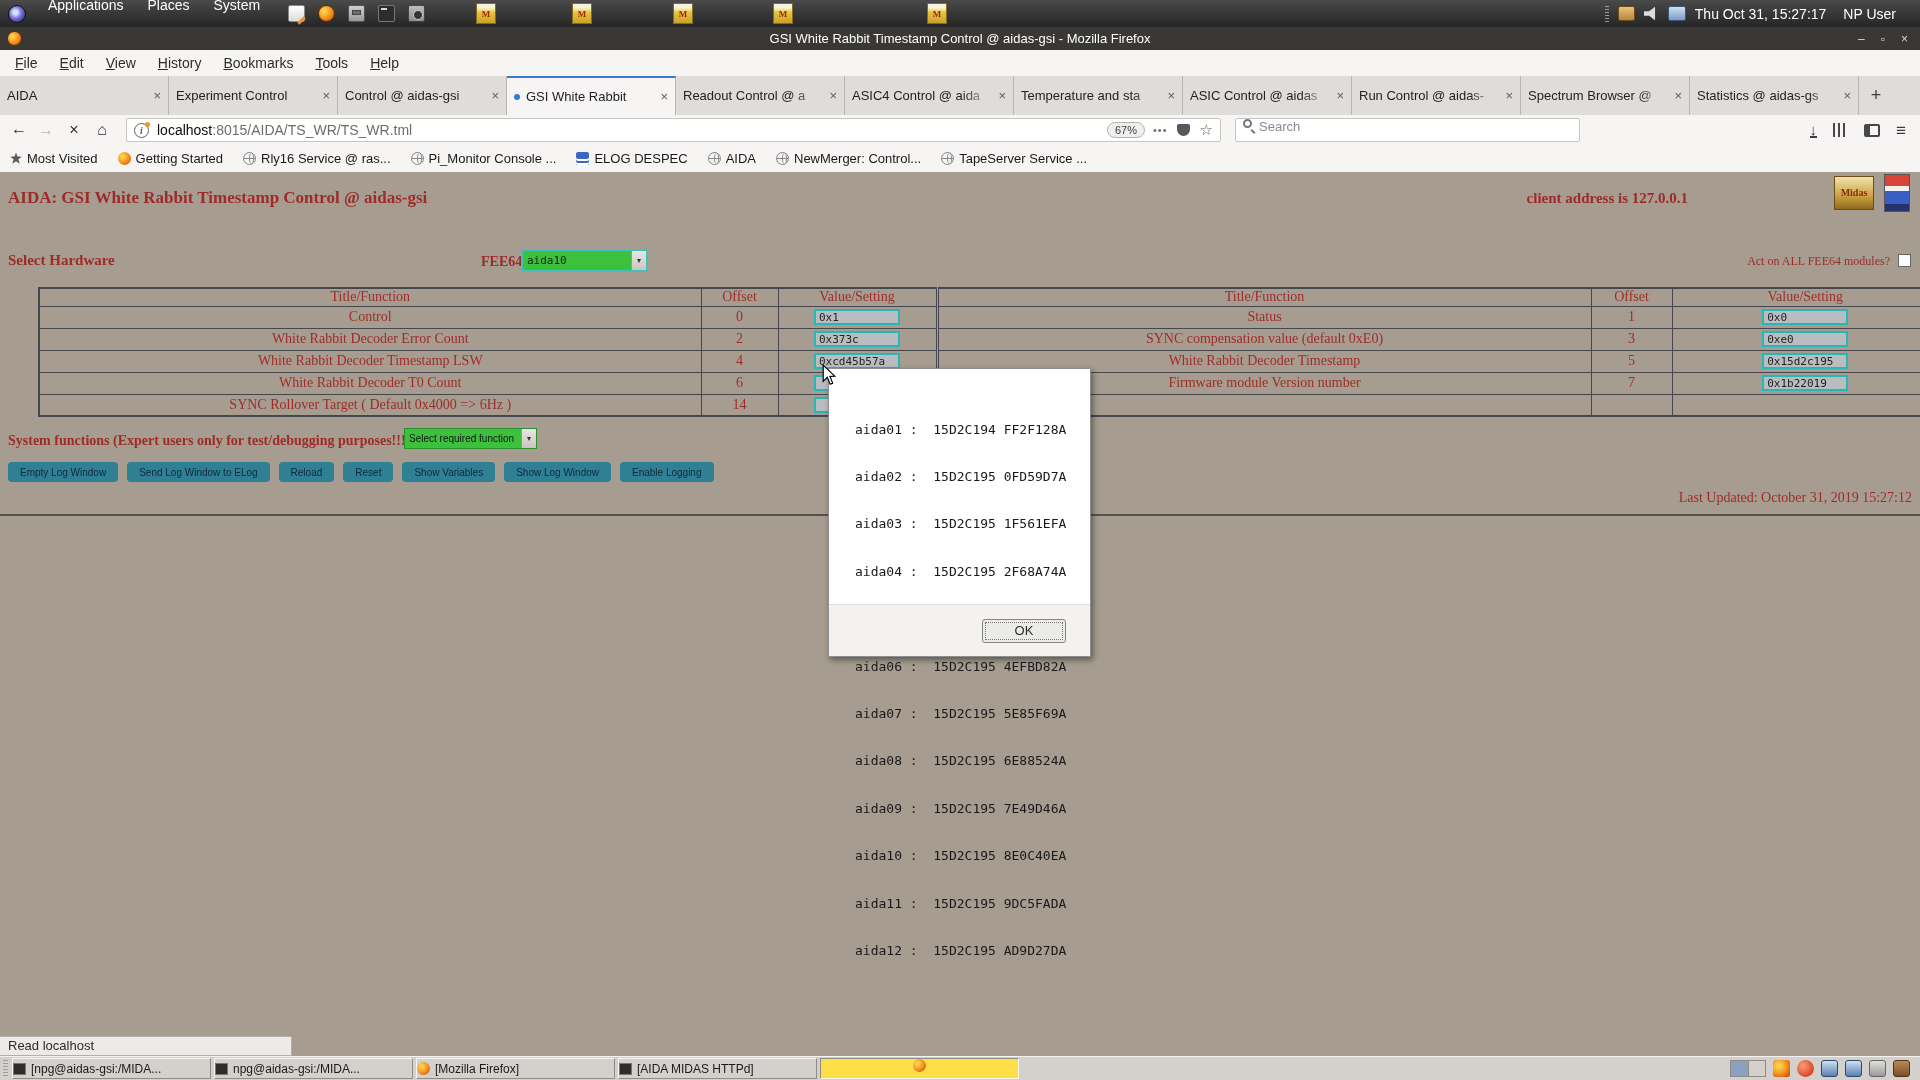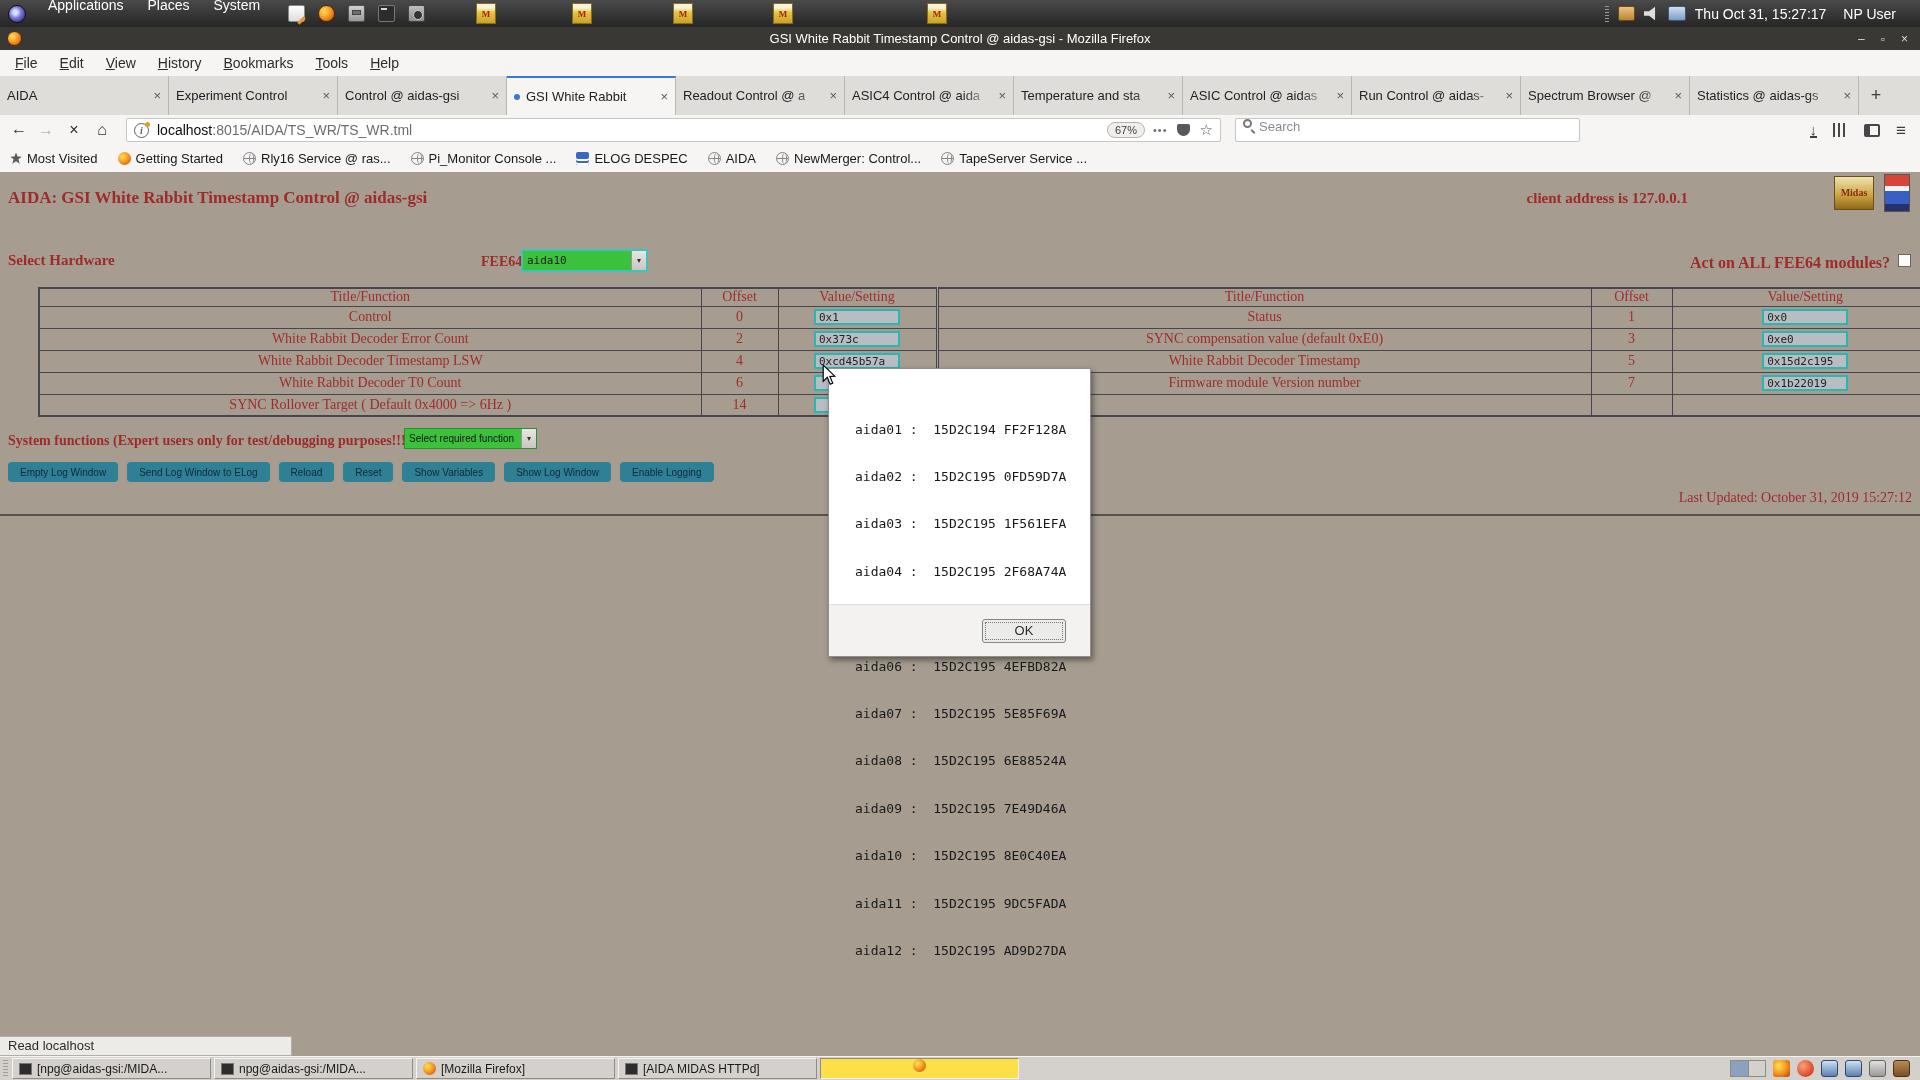--- a/index.html
+++ b/index.html
@@ -117,21 +117,21 @@
     color:#8a2a10; font:bold 10px "Liberation Serif", serif; text-align:center; line-height:32px; }
   .logo-side { position:absolute; right:10px; top:2px; width:26px; height:38px; border:1px solid #555;
     background:linear-gradient(180deg,#d8433a 0 30%, #f2f2f2 30% 45%, #3a5fc4 45% 80%, #28306e 80%); }
   .select-hw-label { position:absolute; left:8px; top:80px; font-size:15px; font-weight:bold; }
   .fee64-label { position:absolute; left:481px; top:82px; font-size:14px; font-weight:bold; }
   .hw-select { position:absolute; left:521px; top:77px; width:127px; height:23px; background:#3cc13c;
     border:2px solid #3fc1bd; display:flex; align-items:center;gap:32px; }
   .hw-select .sel-text { flex:1; font:11px "DejaVu Sans Mono", monospace; color:#1c1c1c; padding-left:4px; }
   .sel-arrow { width:15px; height:100%; background:linear-gradient(#e8e6e3,#c9c6c2); border-left:1px solid #9a9792;
     display:flex; align-items:center; justify-content:center; font-size:8px; color:#333; }
-  .act-all-label { position:absolute; right:30px; top:82px; font-size:16px; font-weight:bold; }
+  .act-all-label { position:absolute; right:30px; top:82px; font-size:12px; font-weight:normal; }
   .act-all-box { position:absolute; right:9px; top:82px; width:13px; height:13px; background:#fbfbfb; border:1px solid #666; }
 
   
   .wr-table { position:absolute; left:10px; top:115px; width:1900px; border-collapse:collapse;
     table-layout:fixed; font-size:14px; color:#a02c2c;margin-left:28px; }
   .wr-table th, .wr-table td { border:1px solid #46464e; text-align:center; font-weight:normal; height:22px; padding:0; }
   .wr-table th { height:18px; }
   .wr-table .half-split { border-left:3px double #46464e; }
   .wr-table { border:2px solid #46464e; }
   .val-cell { text-align:left; padding-left:6px; }
@@ -161,21 +161,21 @@
   .cursor-arrow { position:absolute; left:820px; top:192px; z-index:9; }
 
   
   .status-tip { position:absolute; left:0; top:1036px; width:292px; height:20px; background:#edebe8;
     border:1px solid #b2afaa; border-left:none; font-size:13px; color:#2b2b2b; line-height:18px;
     padding-left:8px; z-index:8; }
   .taskbar { position:absolute; left:0; top:1056px; width:1920px; height:24px; background:#d4d0cb;
     border-top:1px solid #f4f3f1; display:flex; align-items:center; z-index:20; }
   .tb-handle { width:5px; height:18px; margin:0 4px 0 3px; background:repeating-linear-gradient(#a09c96 0 1px, transparent 1px 3px); }
   .task-btn { width:199px; height:21px; margin-right:3px; display:flex; align-items:center; gap:5px;
-    padding:0 6px; font-size:12px; color:#1a1a1a; white-space:nowrap; overflow:hidden;
+    padding:0 0; font-size:12px; color:#1a1a1a; white-space:nowrap; overflow:hidden;
     background:#d4d0cb; border:1px solid; border-color:#f6f5f3 #8f8b85 #8f8b85 #f6f5f3; }
   .task-btn.active { background:#fde047; border-color:#8f8b85 #f6f5f3 #f6f5f3 #8f8b85;flex-direction:column; }
   .tb-term { width:13px; height:12px; background:#2d2d2d; border:1px solid #777; flex:none; }
   .tb-ff { width:13px; height:13px; border-radius:50%; background:radial-gradient(circle at 35% 35%, #ffd24a 10%, #f28b1d 55%, #c04f12 90%); flex:none; }
   .tb-right { margin-left:auto; display:flex; align-items:center; gap:7px; padding-right:10px; }
   .pager { width:36px; height:17px; border:1px solid #8f8b85; display:flex; }
   .pager .ws { flex:1; } .pager .ws.current { background:#8ba1bf; } .pager .ws + .ws { border-left:1px solid #8f8b85; }
   .tray-ic { width:17px; height:17px; border-radius:3px; }
   .tray-red { background:radial-gradient(circle at 35% 35%, #ff9d7a, #d6482a 70%); border-radius:50%; }
   .tray-mon { background:linear-gradient(#cfe0f2,#5b7fb0); border:1px solid #2e4a74; }

